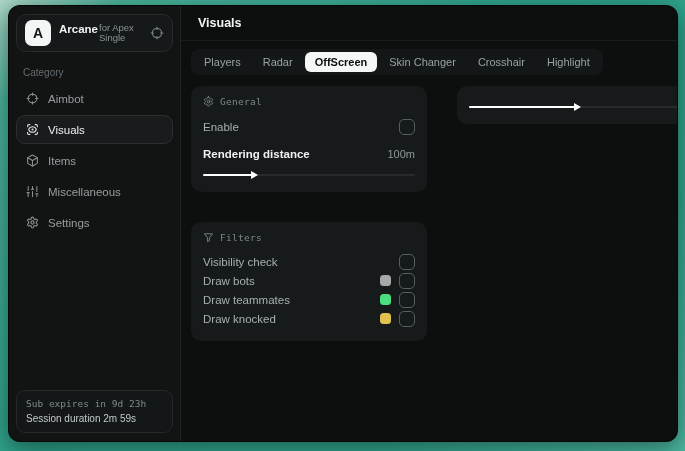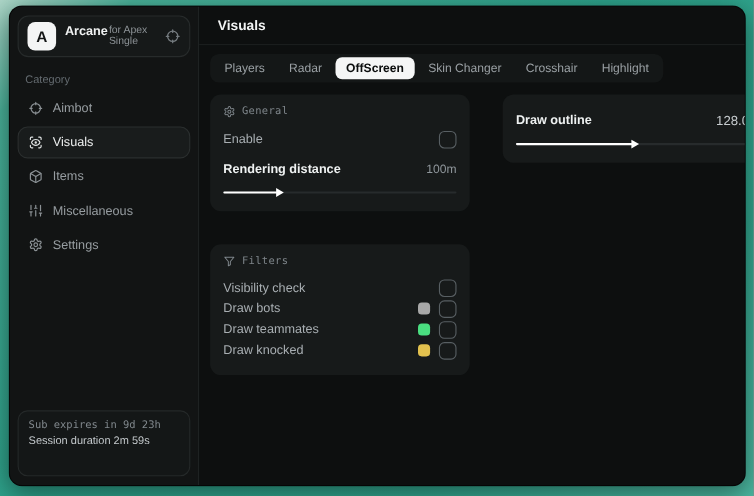--- a/index.html
+++ b/index.html
@@ -36,21 +36,21 @@
   .nav{display:flex;flex-direction:column;gap:2px}
   .nav-item{
     display:flex;align-items:center;gap:9px;padding:7px 9px;color:#979da1;font-size:11.5px;
     border-radius:9px;border:1px solid transparent;cursor:default;
   }
   .nav-item .nav-ic{width:13px;height:13px;flex:none;color:#8a9094}
   .nav-item.selected{background:#191c1c;border-color:#2b2f2f;color:#eef0f0}
   .nav-item.selected .nav-ic{color:#dfe2e2}
   .sidebar-spacer{flex:1}
   .footer-card{
-    border:1px solid #252929;background:#141717;border-radius:9px;padding:7px 9px 25px;
+    border:1px solid #252929;background:#141717;border-radius:9px;padding:7px 9px 8px;
   }
   .footer-expiry{font-family:"DejaVu Sans Mono",monospace;color:#81888d;font-size:9.5px;margin-bottom:4px;white-space:nowrap}
   .footer-session{color:#c3c8cb;font-size:10px;white-space:nowrap}
   
   .main{flex:1;display:flex;flex-direction:column;min-width:0}
   .main-header{
     padding:10px 17px 10px;color:#f2f4f4;font-weight:700;font-size:12.5px;
     border-bottom:1px solid #1a1d1d;
   }
   .tabs-wrap{padding:8px 10px 0}
@@ -213,24 +213,20 @@
           <span class="value">100m</span>
         </div>
 
         <div class="slider">
           <div class="slider-fill" style="width: 23%;"></div>
         </div>
       </div>
 
       <div class="card" style="grid-column:2;grid-row:1;">
 
-        <div class="row">
-          <span class="lbl strong">Draw outline</span>
-          <span class="value bright">128.0</span>
-        </div>
 
         <div class="slider">
           <div class="slider-fill" style="width: 50%;"></div>
         </div>
 
       </div>
 
       <div class="card" style="grid-column:1;grid-row:2;">
         <div class="card-head">
           <span class="head-ic">

